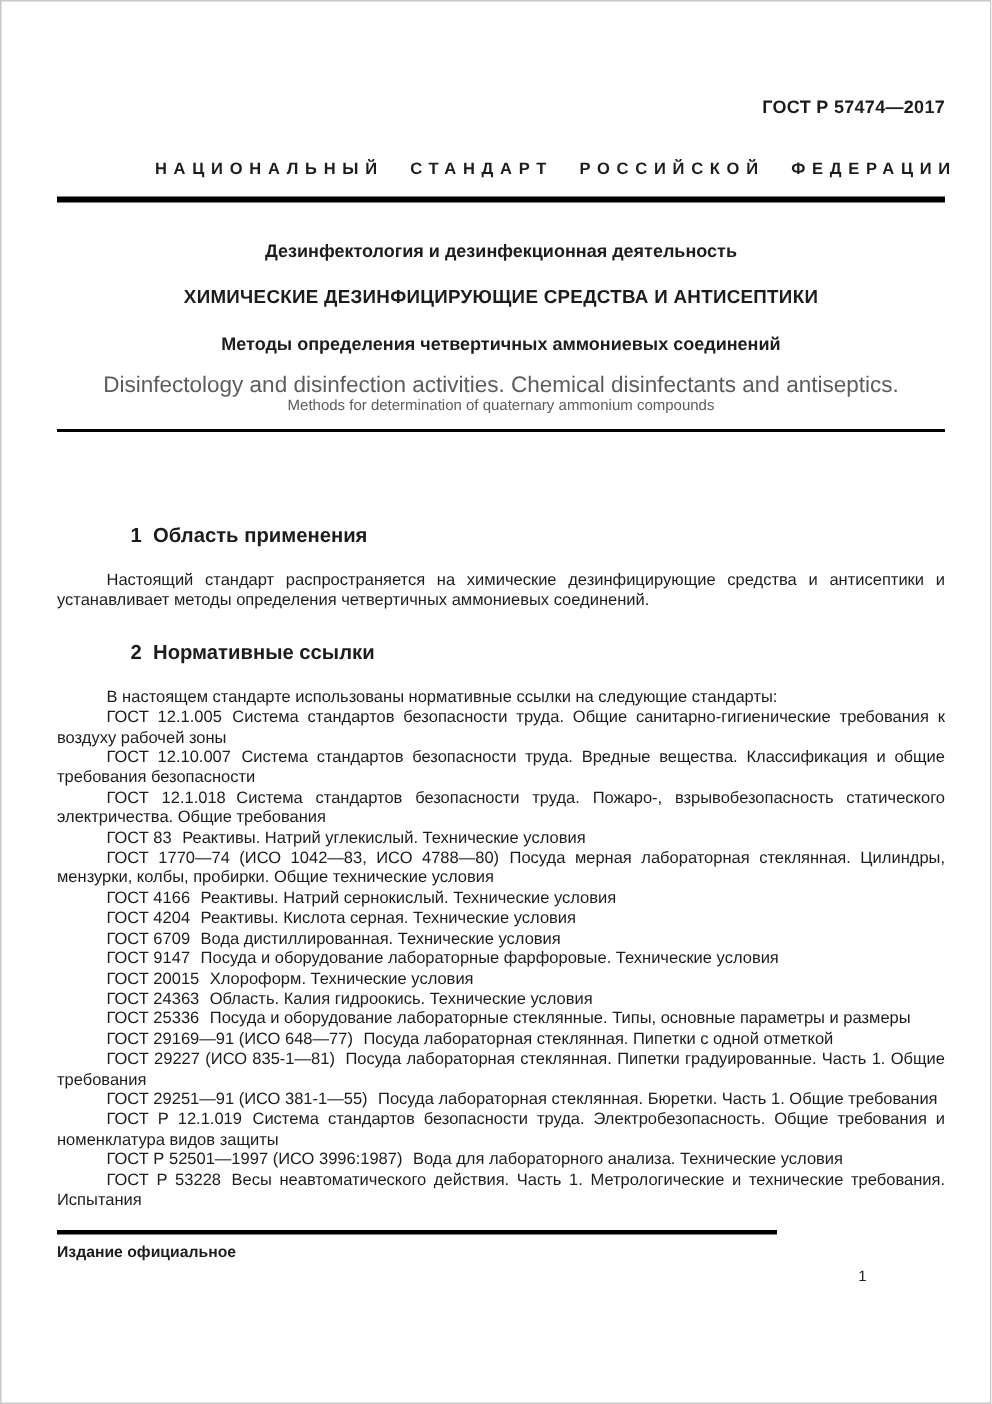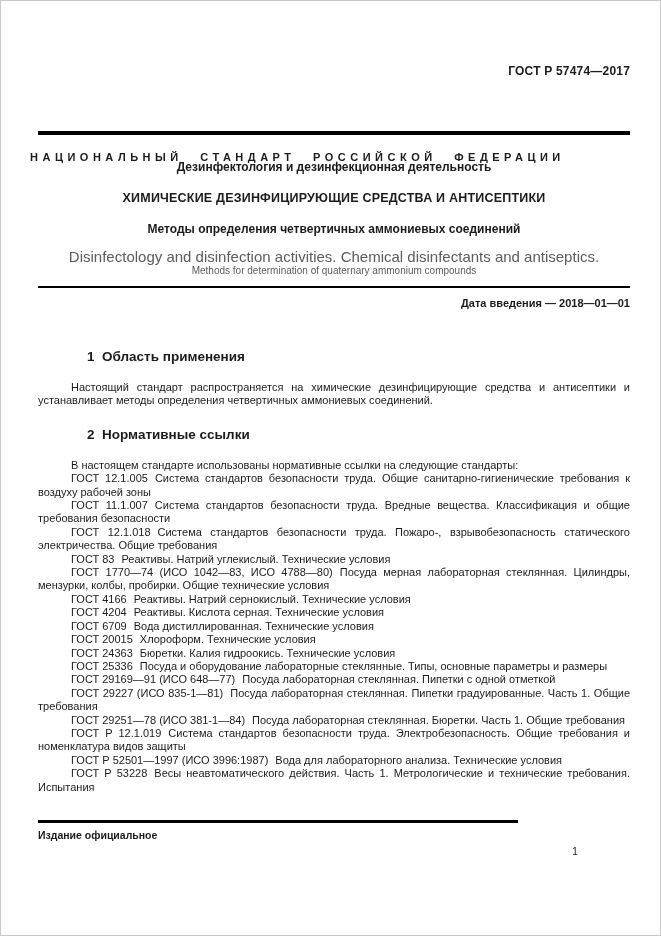--- a/index.html
+++ b/index.html
@@ -12,22 +12,22 @@
     outline:1px solid #c9c9c9;
     outline-offset:-1px;
     overflow:hidden;
   }
   .doc-number{
     position:absolute;top:64px;left:38px;right:31px;
     text-align:right;font-size:12px;font-weight:bold;letter-spacing:.2px;
   }
   .banner{
     position:absolute;top:107px;left:30px;right:23px;
-    text-align:left;font-size:11px;font-weight:bold;
-    letter-spacing:4.5px;word-spacing:10px;white-space:nowrap;margin-top:44px;
+    text-align:right;font-size:11px;font-weight:bold;
+    letter-spacing:4.5px;word-spacing:10px;white-space:nowrap;
   }
   .header-rule{
     position:absolute;top:131px;left:38px;right:31px;height:4px;background:#000;
   }
   .title-block{
     position:absolute;top:160px;left:38px;right:31px;text-align:center;
   }
   .title-ru{font-size:12px;font-weight:bold;margin:0;}
   .title-main{font-size:12.5px;font-weight:bold;margin:17px 0 0 0;letter-spacing:.2px;}
   .title-sub{font-size:12px;font-weight:bold;margin:17px 0 0 0;}
@@ -82,44 +82,44 @@
 
   <div class="title-block">
     <p class="title-ru">Дезинфектология и дезинфекционная деятельность</p>
     <p class="title-main">ХИМИЧЕСКИЕ ДЕЗИНФИЦИРУЮЩИЕ СРЕДСТВА И АНТИСЕПТИКИ</p>
     <p class="title-sub">Методы определения четвертичных аммониевых соединений</p>
     <p class="title-en">Disinfectology and disinfection activities. Chemical disinfectants and antiseptics.</p>
     <p class="title-en2">Methods for determination of quaternary ammonium compounds</p>
   </div>
 
   <div class="date-rule"></div>
-  <div class="date-line">Дата введения — 2018—01—01</div>
 
   <div class="content">
     <h2 class="section-heading">1  Область применения</h2>
     <p class="body-par">Настоящий стандарт распространяется на химические дезинфицирующие средства и антисептики и устанавливает методы определения четвертичных аммониевых соединений.</p>
 
     <h2 class="section-heading second">2  Нормативные ссылки</h2>
     <p class="body-par">В настоящем стандарте использованы нормативные ссылки на следующие стандарты:</p>
 
     <div class="refs" id="refs">
         <p class="ref"><span class="ref-code">ГОСТ 12.1.005</span><span>Система стандартов безопасности труда. Общие санитарно-гигиенические требования к воздуху рабочей зоны</span></p>
-        <p class="ref"><span class="ref-code">ГОСТ 11.1.007</span><span>Система стандартов безопасности труда. Вредные вещества. Классификация и общие требования безопасности</span></p>
+        <p class="ref"><span class="ref-code">ГОСТ 12.10.007</span><span>Система стандартов безопасности труда. Вредные вещества. Классификация и общие требования безопасности</span></p>
         <p class="ref"><span class="ref-code">ГОСТ 12.1.018</span><span>Система стандартов безопасности труда. Пожаро-, взрывобезопасность статического электричества. Общие требования</span></p>
         <p class="ref"><span class="ref-code">ГОСТ 83</span><span>Реактивы. Натрий углекислый. Технические условия</span></p>
         <p class="ref"><span class="ref-code">ГОСТ 1770—74 (ИСО 1042—83, ИСО 4788—80)</span><span>Посуда мерная лабораторная стеклянная. Цилиндры, мензурки, колбы, пробирки. Общие технические условия</span></p>
         <p class="ref"><span class="ref-code">ГОСТ 4166</span><span>Реактивы. Натрий сернокислый. Технические условия</span></p>
         <p class="ref"><span class="ref-code">ГОСТ 4204</span><span>Реактивы. Кислота серная. Технические условия</span></p>
         <p class="ref"><span class="ref-code">ГОСТ 6709</span><span>Вода дистиллированная. Технические условия</span></p>
+        <p class="ref"><span class="ref-code">ГОСТ 9147</span><span>Посуда и оборудование лабораторные фарфоровые. Технические условия</span></p>
         <p class="ref"><span class="ref-code">ГОСТ 20015</span><span>Хлороформ. Технические условия</span></p>
-        <p class="ref"><span class="ref-code">ГОСТ 24363</span><span>Бюретки. Калия гидроокись. Технические условия</span></p>
+        <p class="ref"><span class="ref-code">ГОСТ 24363</span><span>Область. Калия гидроокись. Технические условия</span></p>
         <p class="ref"><span class="ref-code">ГОСТ 25336</span><span>Посуда и оборудование лабораторные стеклянные. Типы, основные параметры и размеры</span></p>
         <p class="ref"><span class="ref-code">ГОСТ 29169—91 (ИСО 648—77)</span><span>Посуда лабораторная стеклянная. Пипетки с одной отметкой</span></p>
         <p class="ref"><span class="ref-code">ГОСТ 29227 (ИСО 835-1—81)</span><span>Посуда лабораторная стеклянная. Пипетки градуированные. Часть 1. Общие требования</span></p>
-        <p class="ref"><span class="ref-code">ГОСТ 29251—78 (ИСО 381-1—84)</span><span>Посуда лабораторная стеклянная. Бюретки. Часть 1. Общие требования</span></p>
+        <p class="ref"><span class="ref-code">ГОСТ 29251—91 (ИСО 381-1—55)</span><span>Посуда лабораторная стеклянная. Бюретки. Часть 1. Общие требования</span></p>
         <p class="ref"><span class="ref-code">ГОСТ Р 12.1.019</span><span>Система стандартов безопасности труда. Электробезопасность. Общие требования и номенклатура видов защиты</span></p>
         <p class="ref"><span class="ref-code">ГОСТ Р 52501—1997 (ИСО 3996:1987)</span><span>Вода для лабораторного анализа. Технические условия</span></p>
         <p class="ref"><span class="ref-code">ГОСТ Р 53228</span><span>Весы неавтоматического действия. Часть 1. Метрологические и технические требования. Испытания</span></p>
       </div>
   </div>
 
   <div class="footer-rule"></div>
   <div class="edition-note">Издание официальное</div>
   <div class="page-number">1</div>
 

